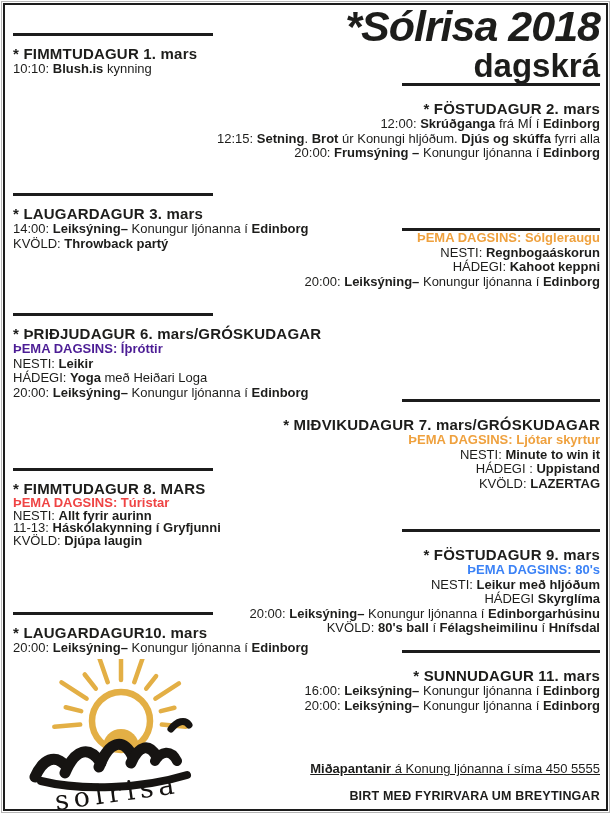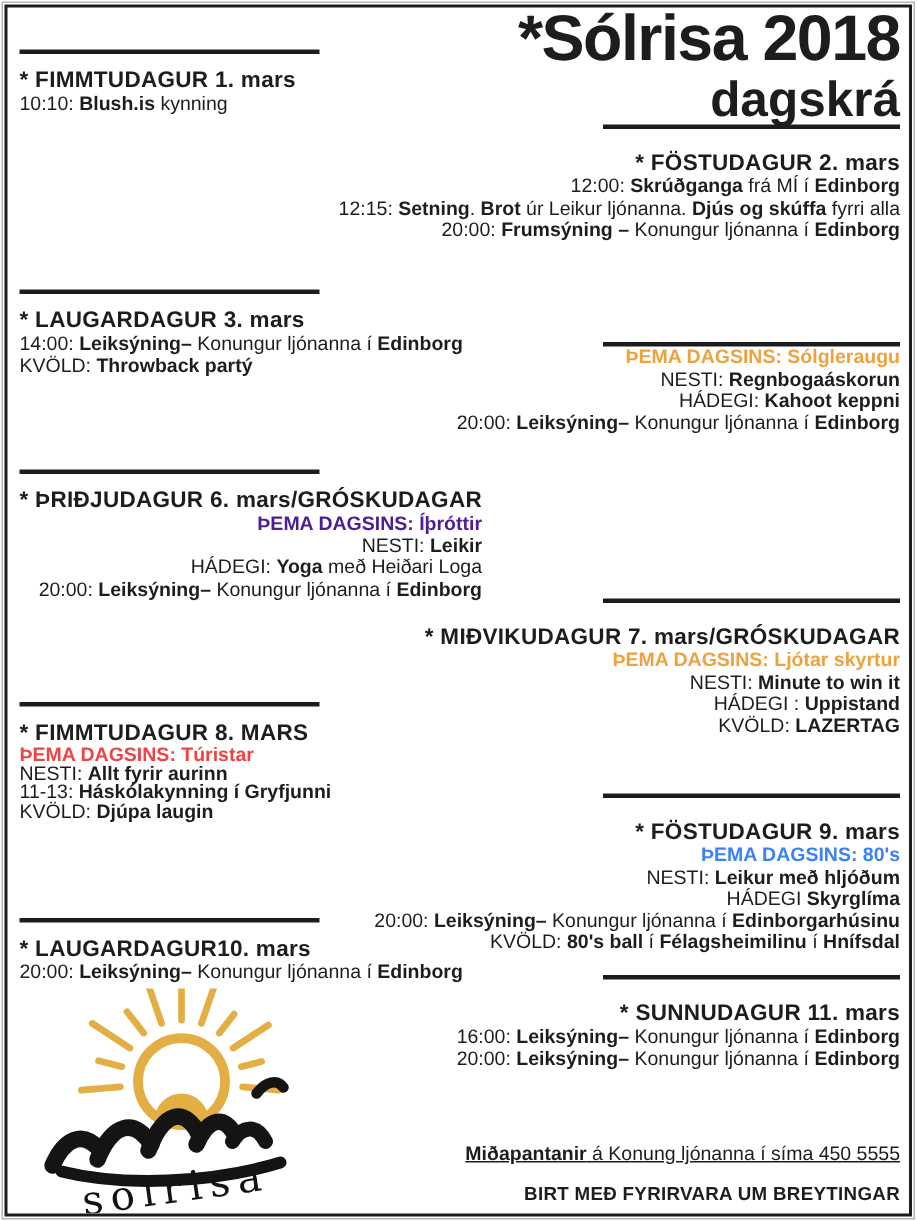--- a/index.html
+++ b/index.html
@@ -9,21 +9,21 @@
     margin:3px;
     border:2px solid #1c1c1c;
     outline:1px solid #b5b5b5;
     outline-offset:1px;
     background:#fff;
     font-family:"Liberation Sans",sans-serif;
     color:#1d1d1b;
     overflow:hidden;
   }
   .title-block{position:absolute;top:0;right:6px;text-align:right;line-height:1;}
-  .main-title{font-size:43px;font-weight:700;letter-spacing:-1px;}
+  .main-title{font-size:43px;font-weight:700;letter-spacing:-1px;font-style:italic;}
   .sub-title{font-size:33px;font-weight:700;margin-top:1px;}
 
   .section{position:absolute;}
   .section.left{left:8px;text-align:left;}
   .section.right{right:6px;text-align:right;}
   .rule{height:3px;background:#1c1c1c;}
   .section.left .rule{width:200px;}
   .section.right .rule{width:198px;margin-left:auto;}
   .heading{font-size:15px;font-weight:700;letter-spacing:.2px;}
   .section.left  .heading{margin-top:9px;}
@@ -56,37 +56,37 @@
   <div>
       <div class="section left" style="top: 28px;">
         <div class="rule"></div>
         <div class="heading">* FIMMTUDAGUR 1. mars</div>
         <div class="line"><span>10:10:  </span><b>Blush.is</b><span> kynning</span></div>
       </div>
       <div class="section right" style="top: 78px; margin-left: 20px;">
         <div class="rule"></div>
         <div class="heading">* FÖSTUDAGUR 2. mars</div>
         <div class="line"><span>12:00:  </span><b>Skrúðganga</b><span> frá MÍ í </span><b>Edinborg</b></div>
-        <div class="line"><span>12:15:  </span><b>Setning</b><span>. </span><b>Brot</b><span> úr Leikur ljónanna.  </span><b>Djús og skúffa</b><span> fyrri alla</span></div>
+        <div class="line"><span>12:15:  </span><b>Setning</b><span>. </span><b>Brot</b><span> úr Konungi hljóðum.  </span><b>Djús og skúffa</b><span> fyrri alla</span></div>
         <div class="line"><span>20:00:  </span><b>Frumsýning –</b><span> Konungur ljónanna í </span><b>Edinborg</b></div>
       </div>
       <div class="section left" style="top: 188px;">
         <div class="rule"></div>
         <div class="heading">* LAUGARDAGUR 3. mars</div>
         <div class="line"><span>14:00: </span><b>Leiksýning–</b><span> Konungur ljónanna í </span><b>Edinborg</b></div>
         <div class="line"><span>KVÖLD: </span><b>Throwback partý</b></div>
       </div>
       <div class="section right" style="top: 223px;">
         <div class="rule"></div>
         <div class="theme" style="color: rgb(239, 161, 62);">ÞEMA DAGSINS: Sólgleraugu</div>
         <div class="line"><span>NESTI:  </span><b>Regnbogaáskorun</b></div>
         <div class="line"><span>HÁDEGI:  </span><b>Kahoot keppni</b></div>
         <div class="line"><span>20:00:  </span><b>Leiksýning–</b><span> Konungur ljónanna í </span><b>Edinborg</b></div>
       </div>
-      <div class="section left" style="top: 308px; text-align: right;">
+      <div class="section left" style="top: 308px;">
         <div class="rule"></div>
         <div class="heading">* ÞRIÐJUDAGUR 6. mars/GRÓSKUDAGAR</div>
         <div class="theme" style="color: #4c1d95;">ÞEMA DAGSINS: Íþróttir</div>
         <div class="line"><span>NESTI:  </span><b>Leikir</b></div>
         <div class="line"><span>HÁDEGI:  </span><b>Yoga</b><span> með Heiðari Loga</span></div>
         <div class="line"><span>20:00:  </span><b>Leiksýning–</b><span> Konungur ljónanna í </span><b>Edinborg</b></div>
       </div>
       <div class="section right" style="top: 394px;">
         <div class="rule"></div>
         <div class="heading">* MIÐVIKUDAGUR 7. mars/GRÓSKUDAGAR</div>

